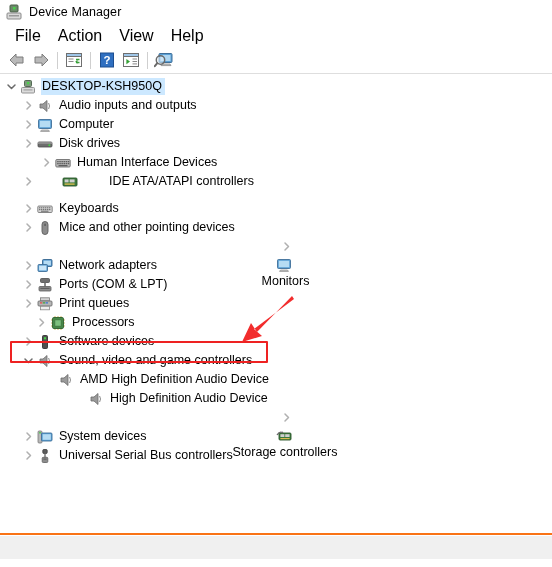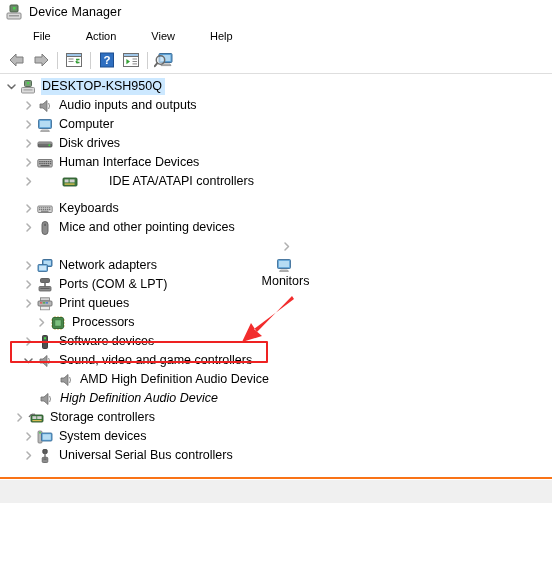--- a/index.html
+++ b/index.html
@@ -5,21 +5,21 @@
   * { box-sizing: border-box; }
   html, body {
     margin: 0; padding: 0;
     width: 552px; height: 567px;
     background: #ffffff;
     font-family: "Liberation Sans", sans-serif;
     overflow: hidden;
   }
   #app {
     position: relative;
-    width: 552px; height: 503px;
+    width: 552px; height: 559px;
     background: #ffffff;
     display: flex;
     flex-direction: column;
   }
 
   
   .titlebar {
     height: 24px;
     display: flex;
     align-items: center;
@@ -38,26 +38,25 @@
   
   .menubar {
     height: 23px;
     display: flex;
     align-items: center;
     padding-left: 7px;
     background: #ffffff;
     flex: 0 0 auto;
   }
   .menu-item {
-    font-size: 11px;
+    font-size: 16px;
     color: #000000;
     padding: 2px 9px 2px 8px;
     white-space: nowrap;
     cursor: default;
-    margin-left: 18px;
   }
 
   
   .toolbar {
     height: 27px;
     display: flex;
     align-items: center;
     padding-left: 5px;
     background: #ffffff;
     border-bottom: 1px solid #dedede;
@@ -270,21 +269,21 @@
         <svg width="16" height="16" viewBox="0 0 16 16">
           <rect x="1" y="6" width="14" height="5" rx="1" fill="#6e6e6e" stroke="#4d4d4d" stroke-width=".8"></rect>
           <rect x="1" y="6" width="14" height="2" fill="#8d8d8d"></rect>
           <circle cx="12.3" cy="9.2" r="1" fill="#46d246"></circle>
         </svg>
       </span>
       <span class="row-label">Disk drives</span>
     </div>
 
 
-    <div class="row" style="padding-left:21px;">
+    <div class="row" style="padding-left:28px;margin-left:11px;">
       <span class="twisty">
         <svg width="11" height="11" viewBox="0 0 11 11">
             <path d="M4 2 L7.5 5.5 L4 9" fill="none" stroke="#b0b0b0" stroke-width="1.5" stroke-linecap="round" stroke-linejoin="round"></path>
           </svg>
       </span>
       <span class="row-icon">
         <svg width="16" height="16" viewBox="0 0 16 16">
           <rect x="0.8" y="4.5" width="14.4" height="7.5" rx="1" fill="#b9b9b9" stroke="#6f6f6f" stroke-width=".9"></rect>
           <g fill="#5e5e5e">
             <rect x="2.2" y="6" width="1.5" height="1.3"></rect>
@@ -488,31 +487,31 @@
     <div class="row" style="padding-left:57px;">
       <span class="row-icon">
         <svg width="16" height="16" viewBox="0 0 16 16">
           <path d="M3 6 L6 6 L10 2.5 L10 13.5 L6 10 L3 10 Z" fill="#9a9a9a" stroke="#6a6a6a" stroke-width=".8" stroke-linejoin="round"></path>
           <path d="M11.6 5 Q13.4 8 11.6 11" fill="none" stroke="#8a8a8a" stroke-width="1"></path>
         </svg>
       </span>
       <span class="row-label">AMD High Definition Audio Device</span>
     </div>
 
-    <div class="row" style="padding-left:37px;font-style:italic;">
+    <div class="row" style="padding-left:87px;">
       <span class="row-icon">
         <svg width="16" height="16" viewBox="0 0 16 16">
           <path d="M3 6 L6 6 L10 2.5 L10 13.5 L6 10 L3 10 Z" fill="#9a9a9a" stroke="#6a6a6a" stroke-width=".8" stroke-linejoin="round"></path>
           <path d="M11.6 5 Q13.4 8 11.6 11" fill="none" stroke="#8a8a8a" stroke-width="1"></path>
         </svg>
       </span>
       <span class="row-label">High Definition Audio Device</span>
     </div>
 
-    <div class="row" style="padding-left:12px;">
+    <div class="row" style="padding-left:20px;flex-direction:column;">
       <span class="twisty">
         <svg width="11" height="11" viewBox="0 0 11 11">
             <path d="M4 2 L7.5 5.5 L4 9" fill="none" stroke="#b0b0b0" stroke-width="1.5" stroke-linecap="round" stroke-linejoin="round"></path>
           </svg>
       </span>
       <span class="row-icon">
         <svg width="16" height="16" viewBox="0 0 16 16">
           <rect x="3" y="5" width="12" height="7" rx="1" fill="#3c7a3c" stroke="#2b562b" stroke-width=".9"></rect>
           <rect x="4.4" y="6.2" width="4" height="2.8" fill="#cfcfcf"></rect>
           <rect x="9.2" y="6.2" width="4.4" height="2.8" fill="#cfcfcf"></rect>

